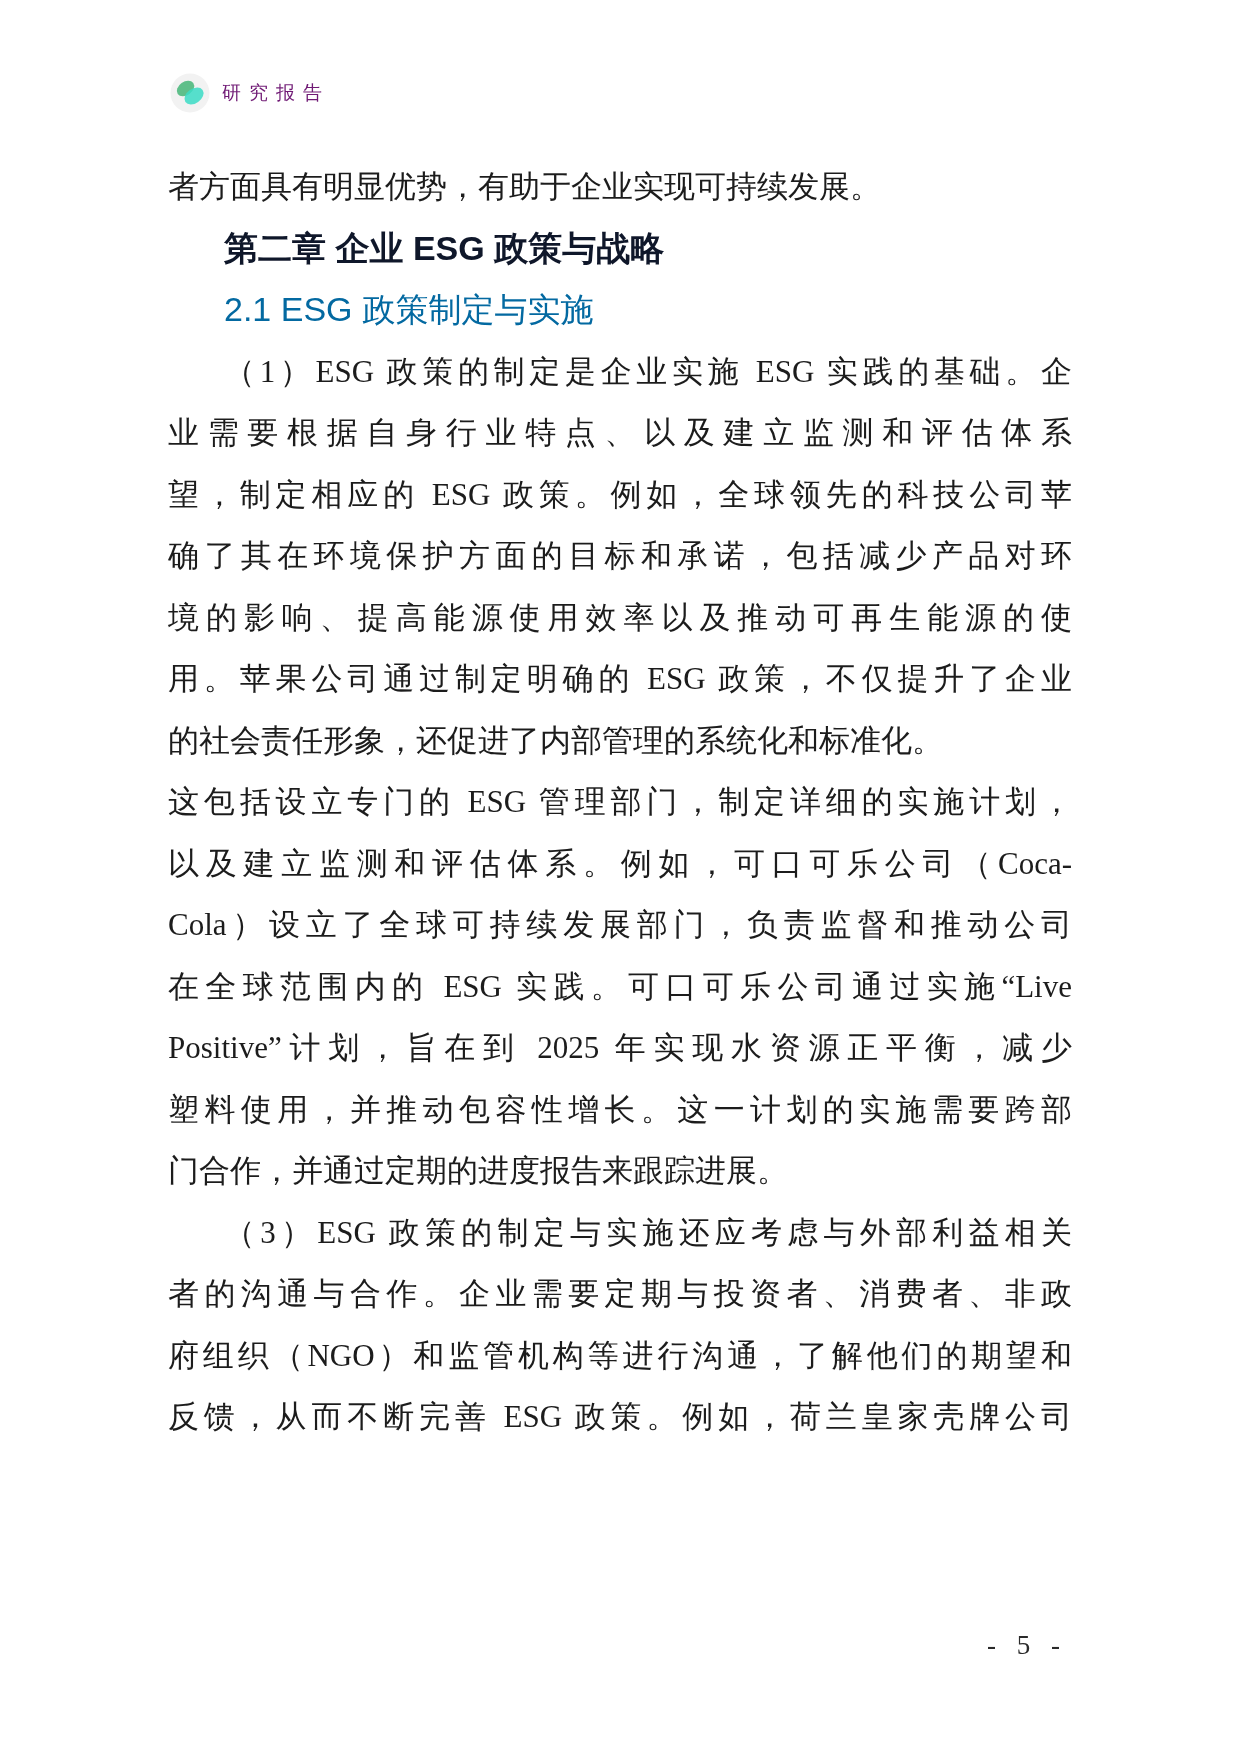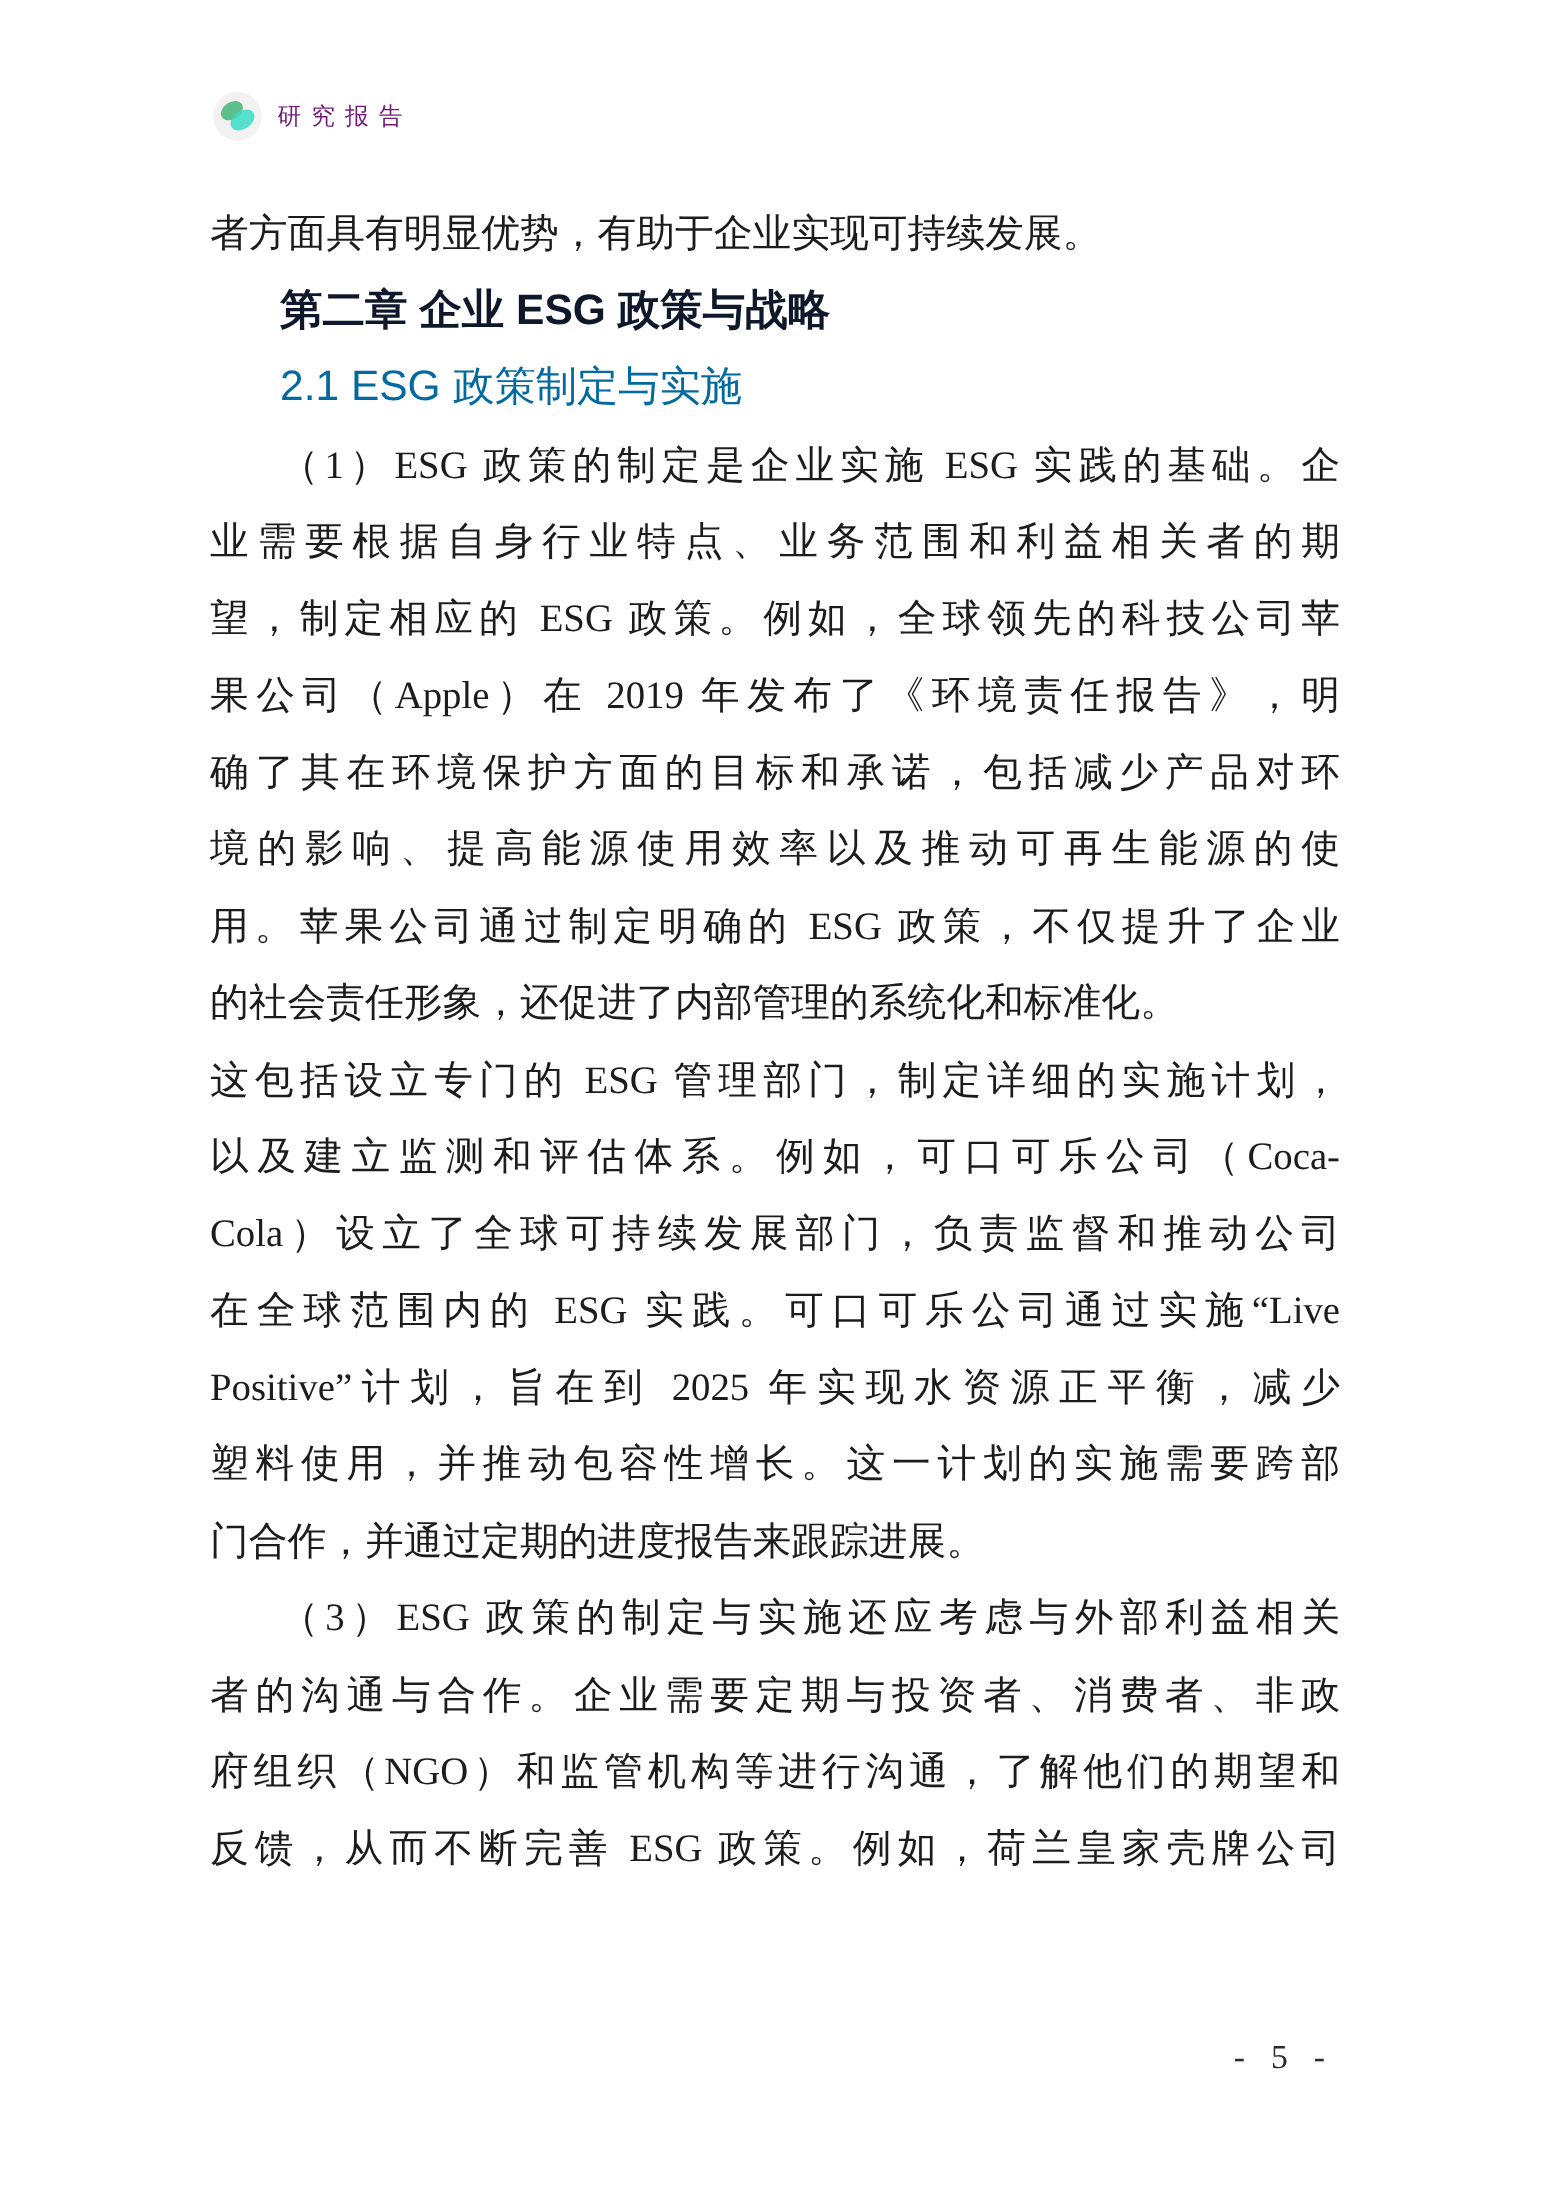--- a/index.html
+++ b/index.html
@@ -63,23 +63,22 @@
     </div>
 
   <div class="chapter-heading">第二章 企业 ESG 政策与战略</div>
 
   <div class="section-heading">
     <span class="latin">2.1 ESG</span><span class="cjk">政策制定与实施</span>
   </div>
 
   <div>
       <div class="line indent just">（1）ESG 政策的制定是企业实施 ESG 实践的基础。企</div>
-      <div class="line just">业需要根据自身行业特点、业务范围和利益相关者的期</div>
+      <div class="line just">业需要根据自身行业特点、以及建立监测和评估体系</div>
       <div class="line just">望，制定相应的 ESG 政策。例如，全球领先的科技公司苹</div>
-      <div class="line just">果公司（Apple）在 2019 年发布了《环境责任报告》，明</div>
       <div class="line just">确了其在环境保护方面的目标和承诺，包括减少产品对环</div>
       <div class="line just">境的影响、提高能源使用效率以及推动可再生能源的使</div>
       <div class="line just">用。苹果公司通过制定明确的 ESG 政策，不仅提升了企业</div>
       <div class="line end">的社会责任形象，还促进了内部管理的系统化和标准化。</div>
     </div>
   <div>
       <div class="line just">这包括设立专门的 ESG 管理部门，制定详细的实施计划，</div>
       <div class="line just">以及建立监测和评估体系。例如，可口可乐公司（Coca-</div>
       <div class="line just">Cola）设立了全球可持续发展部门，负责监督和推动公司</div>
       <div class="line just">在全球范围内的 ESG 实践。可口可乐公司通过实施“Live</div>

